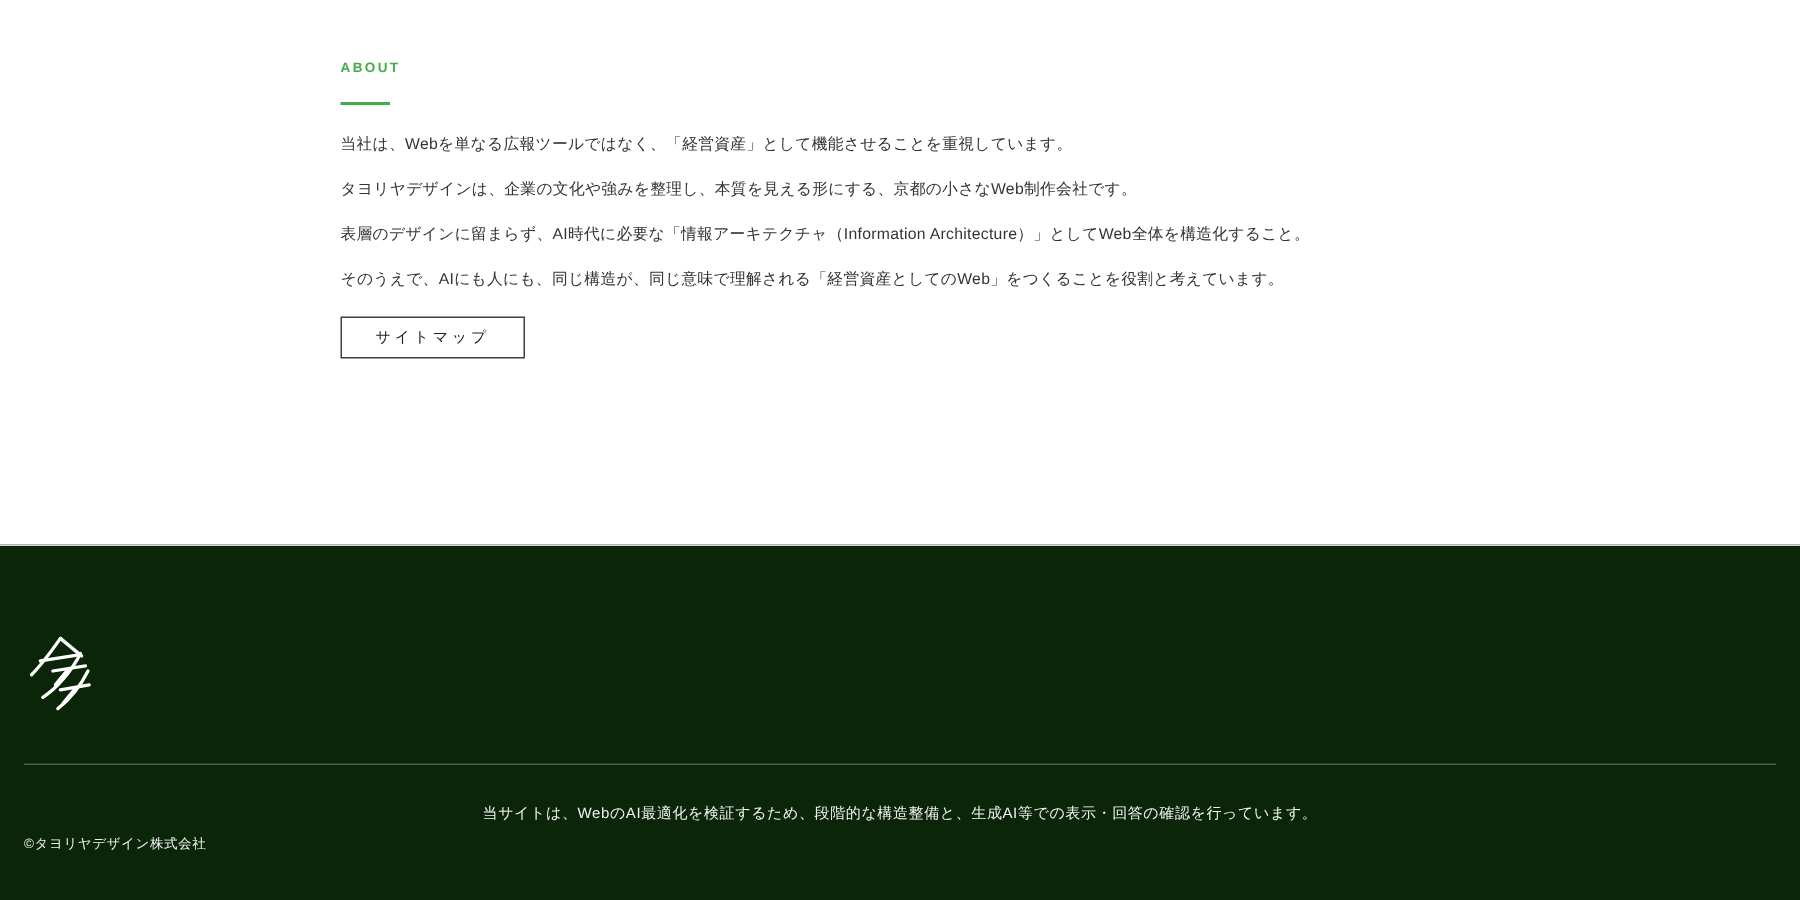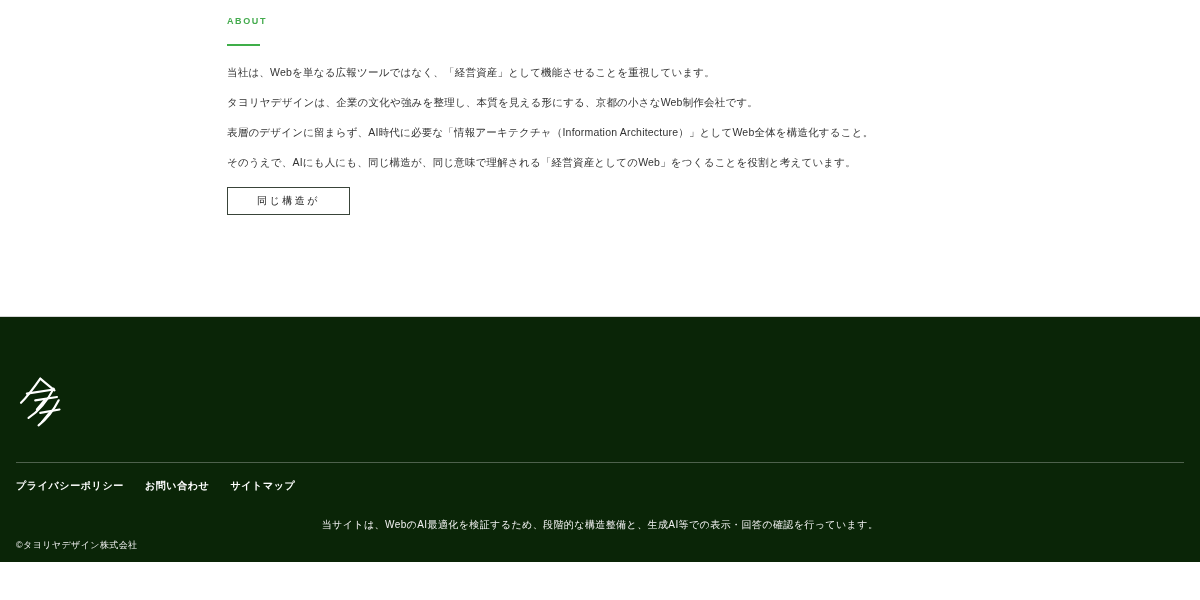--- a/index.html
+++ b/index.html
@@ -6,22 +6,22 @@
   html, body {
     margin: 0; padding: 0;
     width: 1200px; height: 600px;
     background: #ffffff;
     font-family: "Liberation Sans", sans-serif;
     overflow: hidden;
   }
 
   
   .about-section {
-    height: 316px;
-    padding: 16px 227px 0 227px;
+    height: 363px;
+    padding: 40px 227px 0 227px;
   }
   .eyebrow {
     font-size: 9px;
     font-weight: bold;
     letter-spacing: 1.6px;
     color: #44ab4e;
   }
   .about-heading {
     margin: 9px 0 0 0;
     font-size: 21px;
@@ -130,21 +130,21 @@
 
 <section class="about-section">
   <div class="eyebrow">ABOUT</div>
   <div class="green-divider"></div>
   <div class="about-paragraphs">
     <p>当社は、Webを単なる広報ツールではなく、「経営資産」として機能させることを重視しています。</p>
     <p>タヨリヤデザインは、企業の文化や強みを整理し、本質を見える形にする、京都の小さなWeb制作会社です。</p>
     <p>表層のデザインに留まらず、AI時代に必要な「情報アーキテクチャ（Information Architecture）」としてWeb全体を構造化すること。</p>
     <p>そのうえで、AIにも人にも、同じ構造が、同じ意味で理解される「経営資産としてのWeb」をつくることを役割と考えています。</p>
   </div>
-  <button class="about-button">同じ構造が</button>
+  <button class="about-button">サイトマップ</button>
 </section>
 
 <footer class="site-footer">
 
   <div class="brand-row">
     <span class="brand-mark">
       <svg viewBox="0 0 55 66" width="46" height="58" aria-hidden="true">
         <g fill="none" stroke="#ffffff" stroke-width="2.6" stroke-linecap="round">
           <path d="M29 5 C 22 15, 13 27, 6 34"></path>
           <path d="M29 5 C 35 10, 41 15, 46 19"></path>
@@ -155,22 +155,17 @@
           <path d="M29 46 L 52 42"></path>
           <path d="M51 31 C 45 43, 36 54, 27 61"></path>
           <path d="M40 46 L 31 57"></path>
         </g>
       </svg>
     </span>
   </div>
 
   <hr class="footer-divider">
 
-  <nav class="footer-links">
-    <a class="footer-link">プライバシーポリシー</a>
-    <a class="footer-link">お問い合わせ</a>
-    <a class="footer-link">サイトマップ</a>
-  </nav>
 
   <div class="footer-note">当サイトは、WebのAI最適化を検証するため、段階的な構造整備と、生成AI等での表示・回答の確認を行っています。</div>
   <div class="footer-copy">©タヨリヤデザイン株式会社</div>
 
 </footer>
 
 </body></html>

